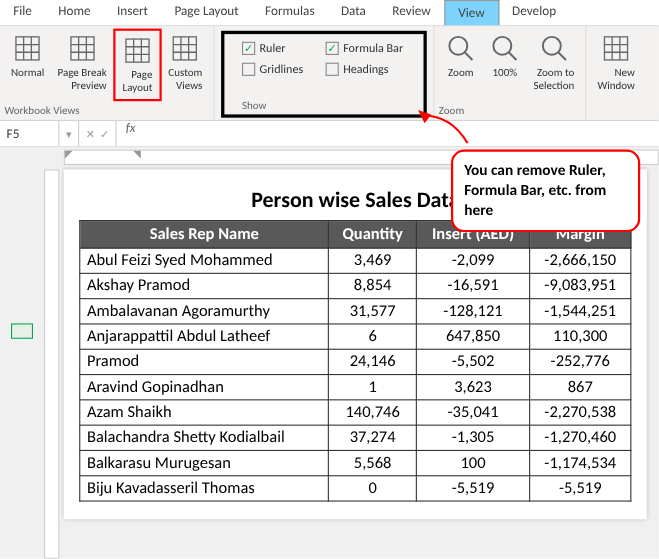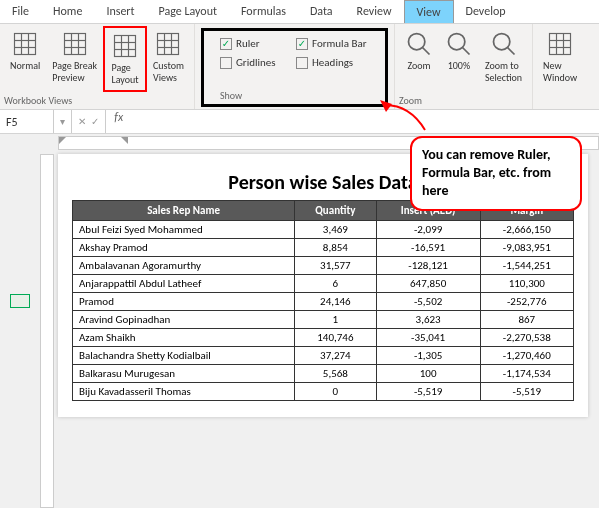--- a/index.html
+++ b/index.html
@@ -4,41 +4,41 @@
 <style>
 *{box-sizing:border-box;margin:0;padding:0;font-family:"Segoe UI",Calibri,Arial,sans-serif}
 body{background:#fff;width:599px;height:508px;overflow:hidden;position:relative}
 .tabs{display:flex;background:#fff;border-bottom:1px solid #d4d4d4;height:24px;font-size:12px}
 .tab{padding:4px 12px;color:#444;cursor:pointer}
 .tab.active{background:#7dd3fc;border:1px solid #999;border-bottom:none}
 .ribbon{display:flex;background:#f3f2f1;height:86px;border-bottom:1px solid #d4d4d4}
 .group{display:flex;flex-direction:column;justify-content:space-between;border-right:1px solid #e1dfdd;padding:2px 4px 0}
 .group-label{text-align:left;font-size:10px;color:#666;padding:2px 0}
 .btns{display:flex;flex:1}
-.rb{display:flex;flex-direction:column;align-items:center;justify-content:flex-start;padding:4px 6px;font-size:10px;color:#333;text-align:left;cursor:pointer;line-height:1.2}
+.rb{display:flex;flex-direction:column;align-items:center;justify-content:flex-start;padding:4px 6px;font-size:10px;color:#333;text-align:right;cursor:pointer;line-height:1.2}
 .rb svg{width:28px;height:28px;margin-bottom:2px}
 .rb.boxed{border:2px solid red}
 .show-group{border:3px solid #000;margin:2px;padding:4px 16px 0;display:flex;flex-direction:column;justify-content:space-between;flex:1}
 .show-opts{display:grid;grid-template-columns:auto auto;gap:6px 18px;padding-top:2px}
 .chk{display:flex;align-items:center;font-size:11px;color:#333;gap:4px}
 .chk-box{width:12px;height:12px;border:1px solid #888;display:flex;align-items:center;justify-content:center;font-size:10px;color:#0a5}
 .fbar{display:flex;align-items:flex-start;height:24px;background:#fff;border-bottom:1px solid #d4d4d4;font-size:12px}
 .namebox{width:54px;padding:0 6px;color:#333;border-right:1px solid #ccc;height:100%;display:flex;align-items:center}
 .fbar-ctrl{padding:0 6px;color:#999;border-right:1px solid #ccc;height:100%;display:flex;align-items:center;gap:8px;font-size:10px}
 .fx{font-style:italic;padding:0 8px;color:#666}
 .sheet{position:relative;background:#f0f0f0;height:374px}
 .ruler-h{position:absolute;top:2px;left:58px;right:0;height:14px;background:#fff;border:1px solid #ccc}
 .ruler-h::before,.ruler-h::after{content:"";position:absolute;top:0;width:0;height:0;border-top:7px solid #999}
 .ruler-h::before{left:0;border-right:7px solid transparent}
 .ruler-h::after{right:470px;border-left:7px solid transparent}
 .ruler-v{position:absolute;top:20px;left:40px;width:14px;bottom:0;background:#fff;border:1px solid #ccc}
 .rowhdr{position:absolute;top:160px;left:10px;font-size:10px;color:#555;width:20px;text-align:center;border:1px solid #0a5;background:#e8f0e8;height:14px}
 .page{position:absolute;top:20px;left:58px;background:#fff;box-shadow:0 0 4px rgba(0,0,0,0.2);width:530px;padding:16px 14px}
 .title{font-weight:bold;font-size:20px;text-align:center;margin-bottom:6px}
-table{border-collapse:collapse;width:100%;font-size:11px}
+table{border-collapse:collapse;width:100%;font-size:15px}
 th{background:#595959;color:#fff;font-weight:bold;padding:3px 6px;border:1px solid #333;text-align:center}
 td{border:1px solid #333;padding:2px 6px}
 td.n{text-align:center}
 .callout{position:absolute;top:136px;left:410px;width:172px;background:#fff;border:2px solid red;border-radius:12px;padding:8px 10px;font-size:14px;font-weight:bold;color:#000;line-height:1.3}
 .callout-tail{position:absolute;top:100px;left:380px}
 </style>
 </head>
 <body>
 
 <div class="tabs" id="tabs">

